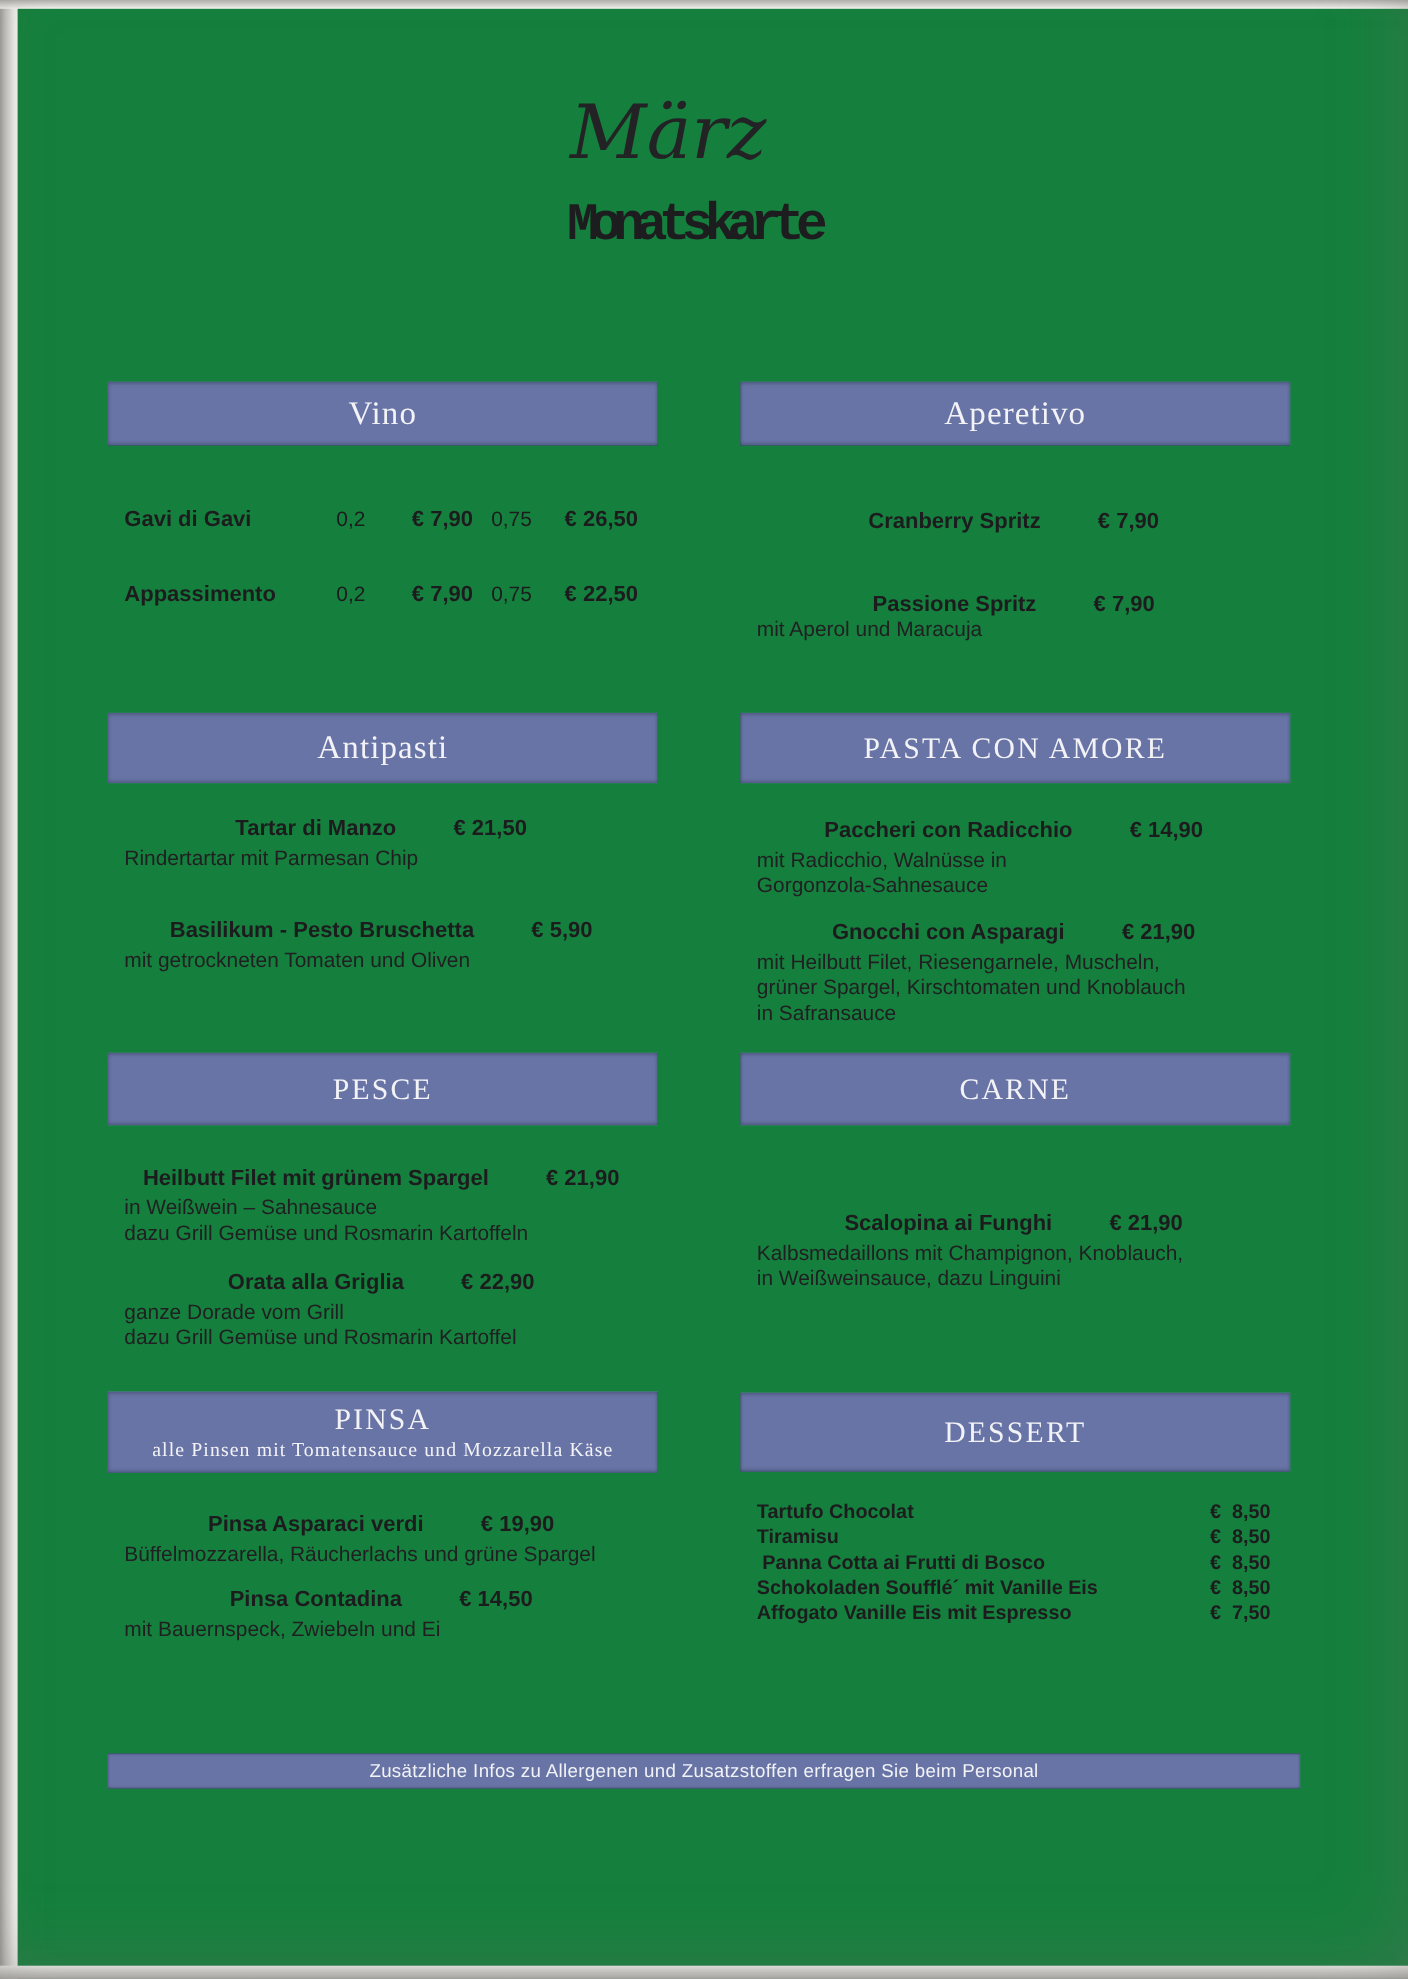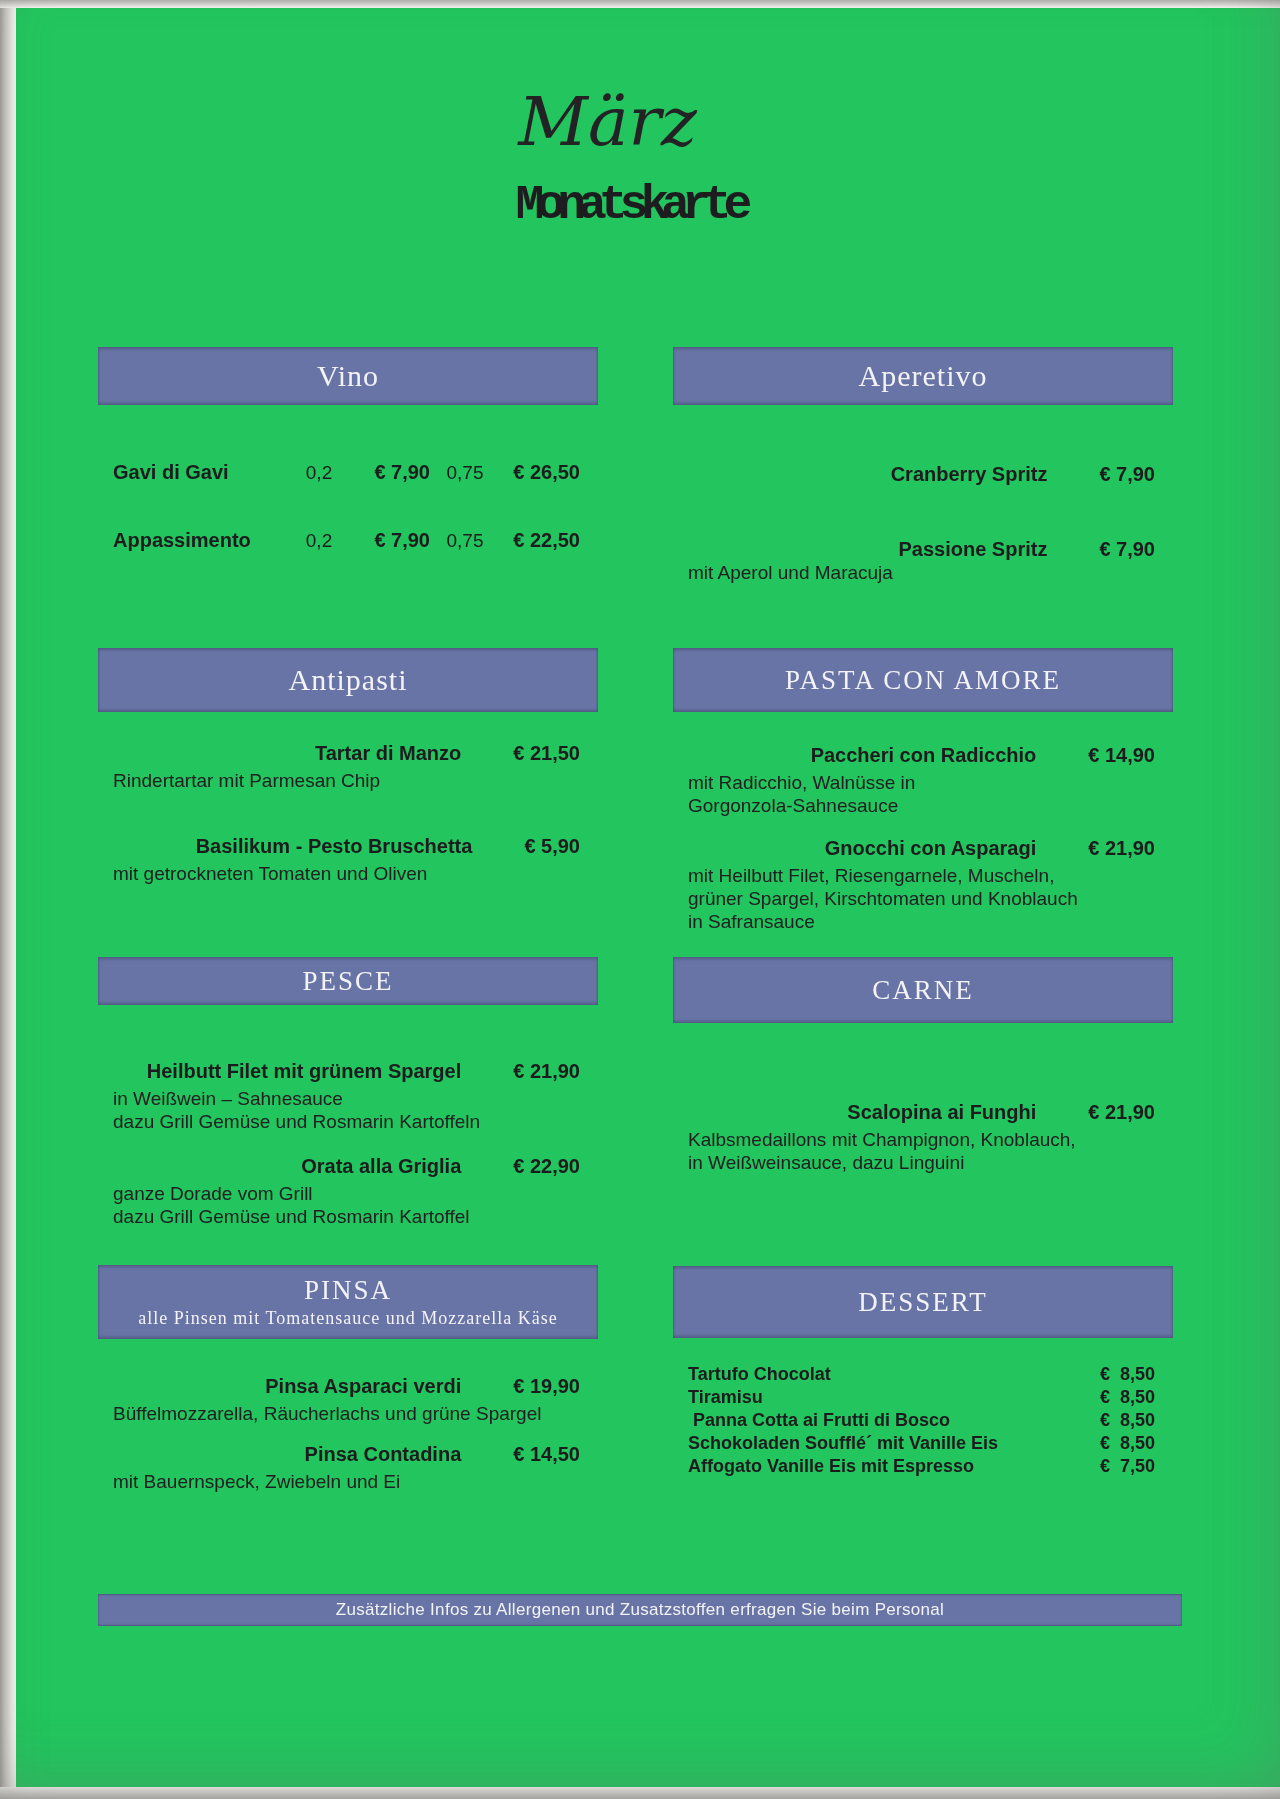--- a/index.html
+++ b/index.html
@@ -1,18 +1,18 @@
 <!DOCTYPE html>
 <html><head>
 <meta charset="utf-8">
 <style>
   html,body { margin:0; padding:0; background:#c9c7c4; }
   .page {
     position:relative; width:1280px; height:1799px; overflow:hidden;
-    background:#22c55e;
+    background:#15803d;
     font-family:"Liberation Sans", sans-serif;
     color:#1c1c1e;
   }
   
   .edge-left { position:absolute; left:0; top:0; bottom:0; width:16px;
     background:linear-gradient(to right,#a19f9c 0%,#c6c4c1 30%,#eceae7 75%,#f6f5f2 100%); }
   .edge-top { position:absolute; left:0; top:0; right:0; height:8px;
     background:linear-gradient(to bottom,#b3b1ae 0%,#e2e0dd 70%,#f6f5f2 100%); }
   .edge-bottom { position:absolute; left:0; bottom:0; right:0; height:12px;
     background:linear-gradient(to top,#b8b6b3 0%,#e6e4e1 75%,#f6f5f2 100%); }
@@ -32,21 +32,21 @@
     font-family:"Liberation Serif", serif; text-align:center;
     box-shadow:inset 0 2px 3px rgba(25,28,55,.28), inset 0 -2px 3px rgba(25,28,55,.28); }
   .bar .mixed { font-size:30px; letter-spacing:1px; }
   .bar .caps  { font-size:27px; letter-spacing:2px; }
   .bar .sub   { font-size:18px; letter-spacing:1px; margin-top:2px; }
 
   .col-l { left:98px;  width:500px; }
   .col-r { left:673px; width:500px; }
 
   .item { position:absolute; box-sizing:border-box; padding:0 18px 0 15px; }
-  .item .row { display:flex; justify-content:flex-end; align-items:baseline;gap:44px; }
+  .item .row { display:flex; justify-content:center; align-items:baseline;gap:44px; }
   .name  { font-weight:bold; font-size:20px; line-height:24px; white-space:pre; }
   .price { font-weight:bold; font-size:20px; white-space:pre; margin-left:8px; }
   .desc  { font-size:19px; line-height:23px; white-space:pre-line; margin-top:4px; color:#202022; }
 
   .vino-row { position:absolute; box-sizing:border-box; padding:0 18px 0 15px;
     display:grid; grid-template-columns:1fr 62px 80px 70px 80px; align-items:baseline; }
   .vino-row .num   { text-align:center; font-size:19px; }
   .vino-row .vprice{ text-align:right; font-weight:bold; font-size:20px; white-space:pre; }
 
   .dessert-list { position:absolute; box-sizing:border-box; padding:0 18px 0 15px; }
@@ -139,21 +139,21 @@
   <div class="item col-r" style="top:836px">
     <div class="row">
       <span class="name">Gnocchi con Asparagi</span>
       <span class="price">€ 21,90</span>
     </div>
     <div class="desc">mit Heilbutt Filet, Riesengarnele, Muscheln,
 grüner Spargel, Kirschtomaten und Knoblauch
 in Safransauce</div>
   </div>
 
-  <div class="bar col-l" style="top:957px;height:48px">
+  <div class="bar col-l" style="top:957px;height:66px">
     <span class="caps">PESCE</span>
   </div>
   <div class="bar col-r" style="top:957px;height:66px">
     <span class="caps">CARNE</span>
   </div>
 
   <div class="item col-l" style="top:1059px">
     <div class="row">
       <span class="name">Heilbutt Filet mit grünem Spargel</span>
       <span class="price">€ 21,90</span>

